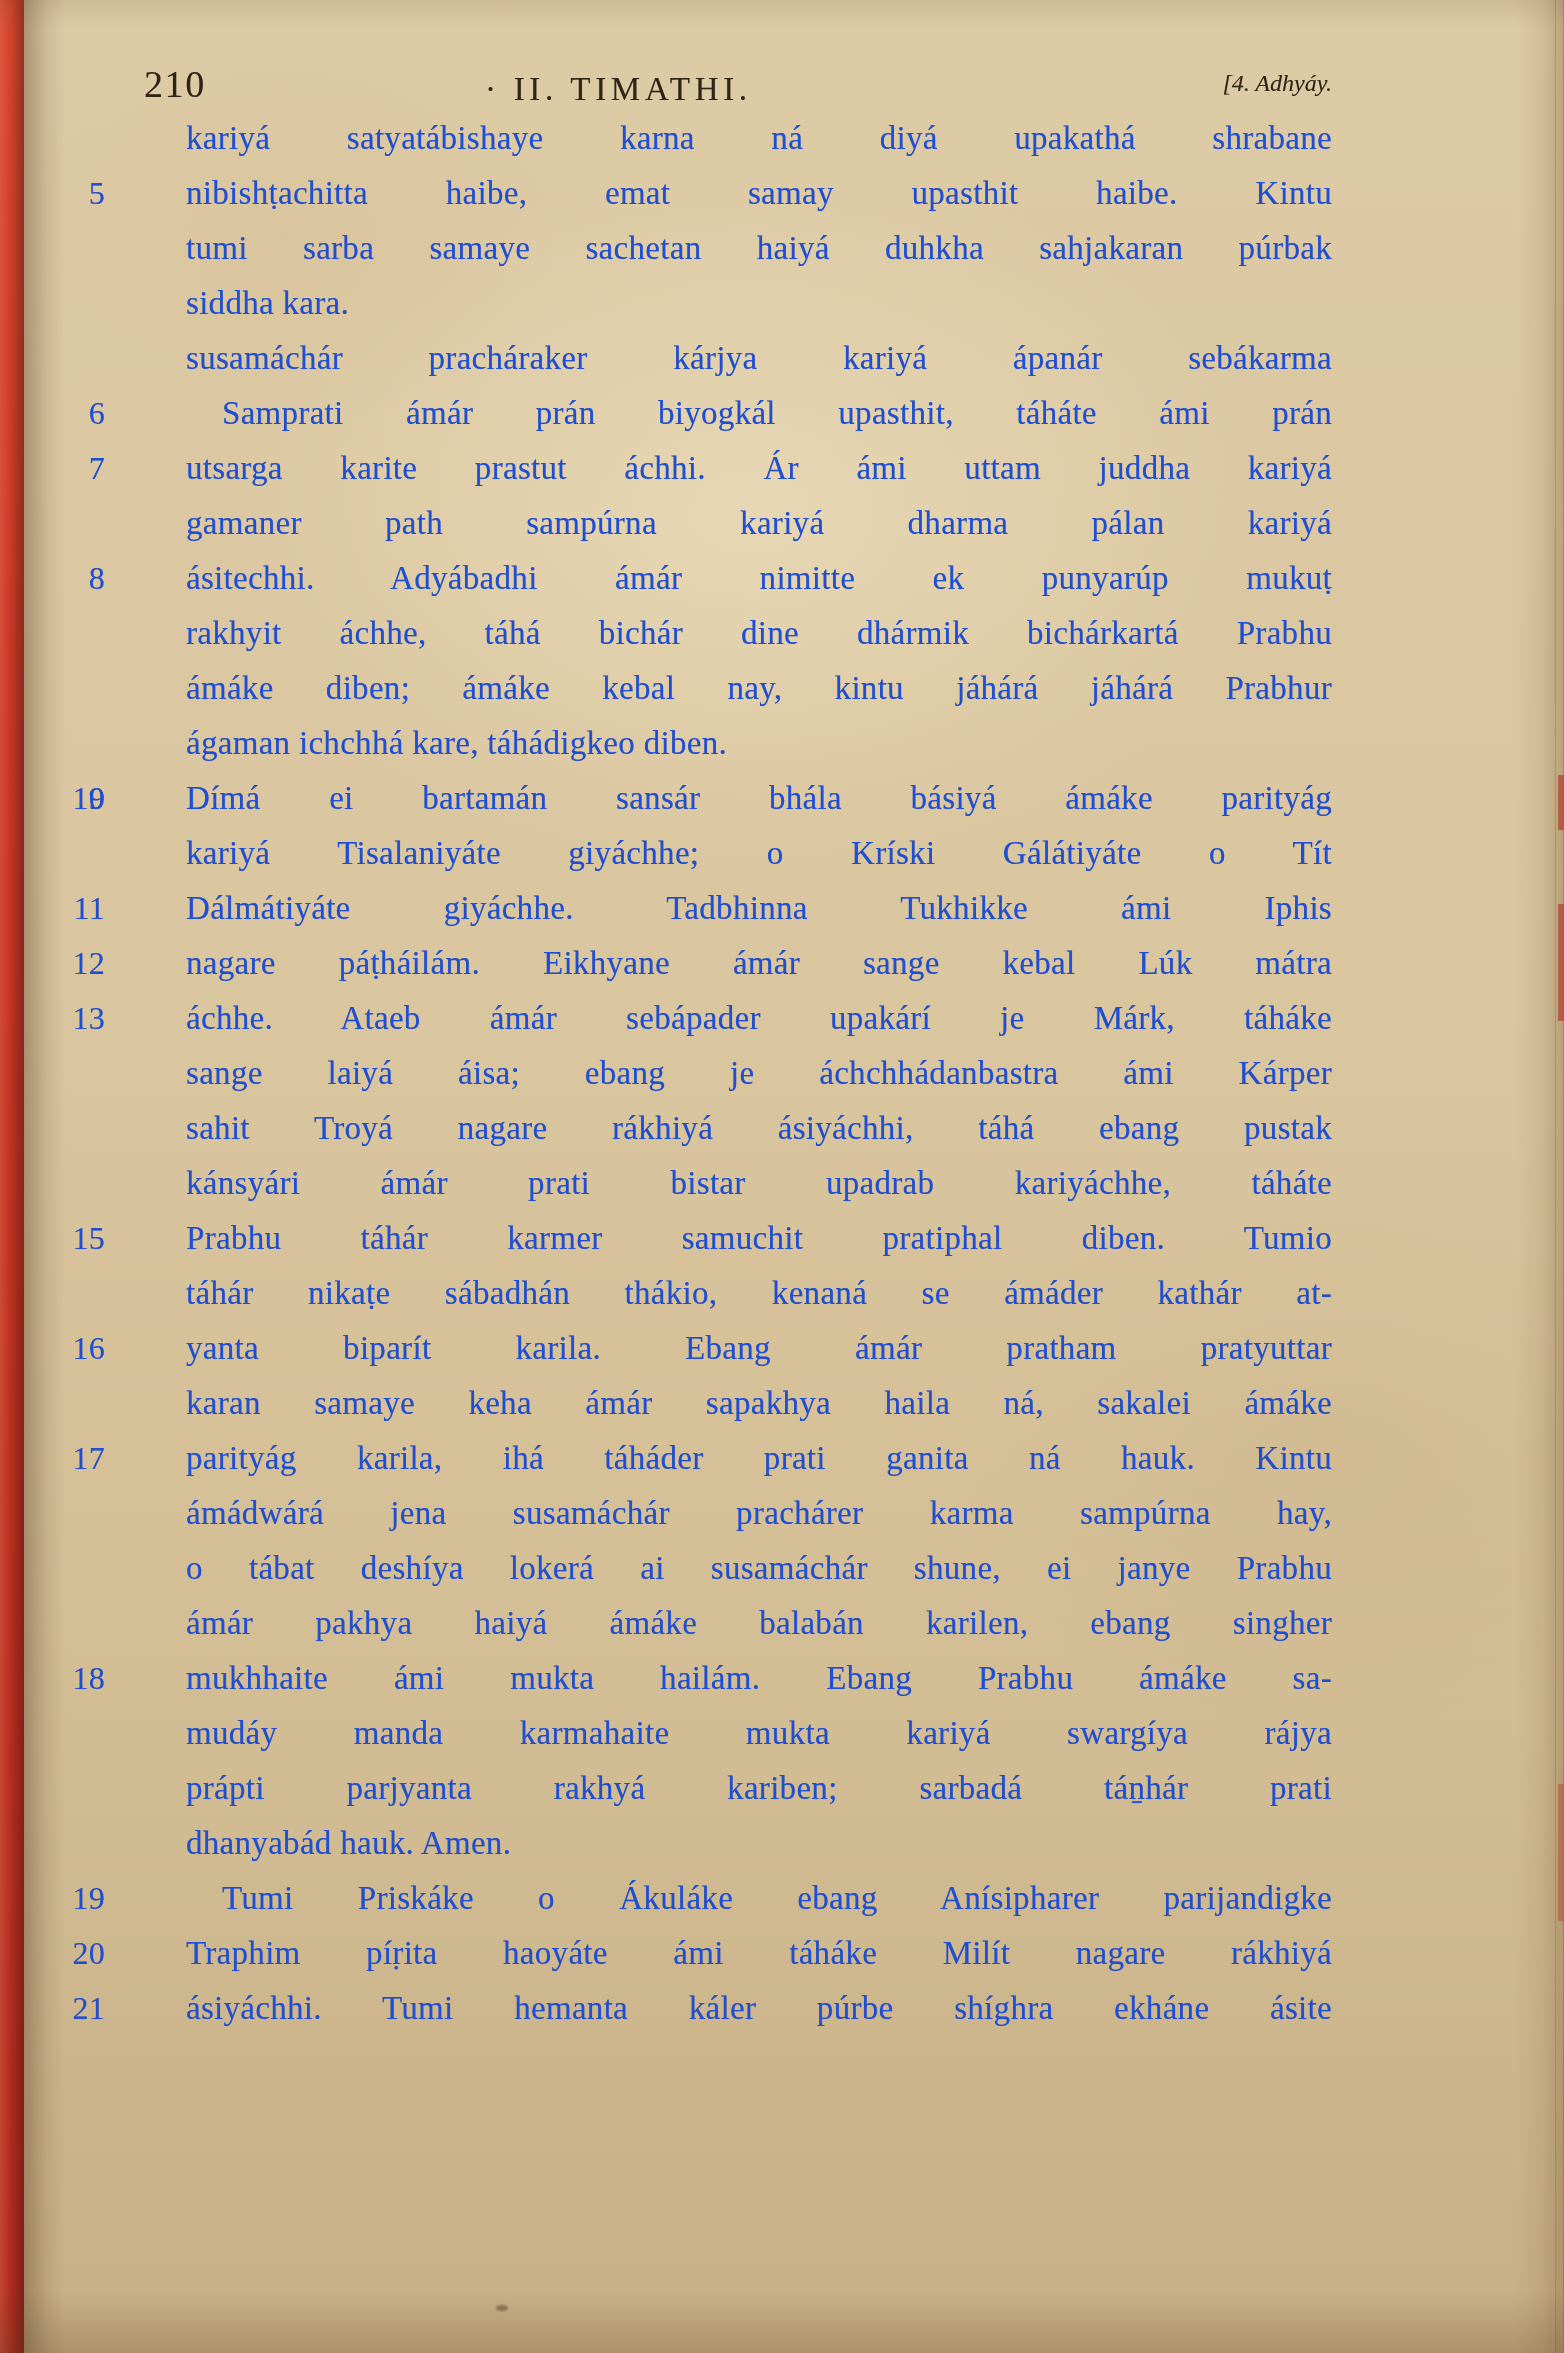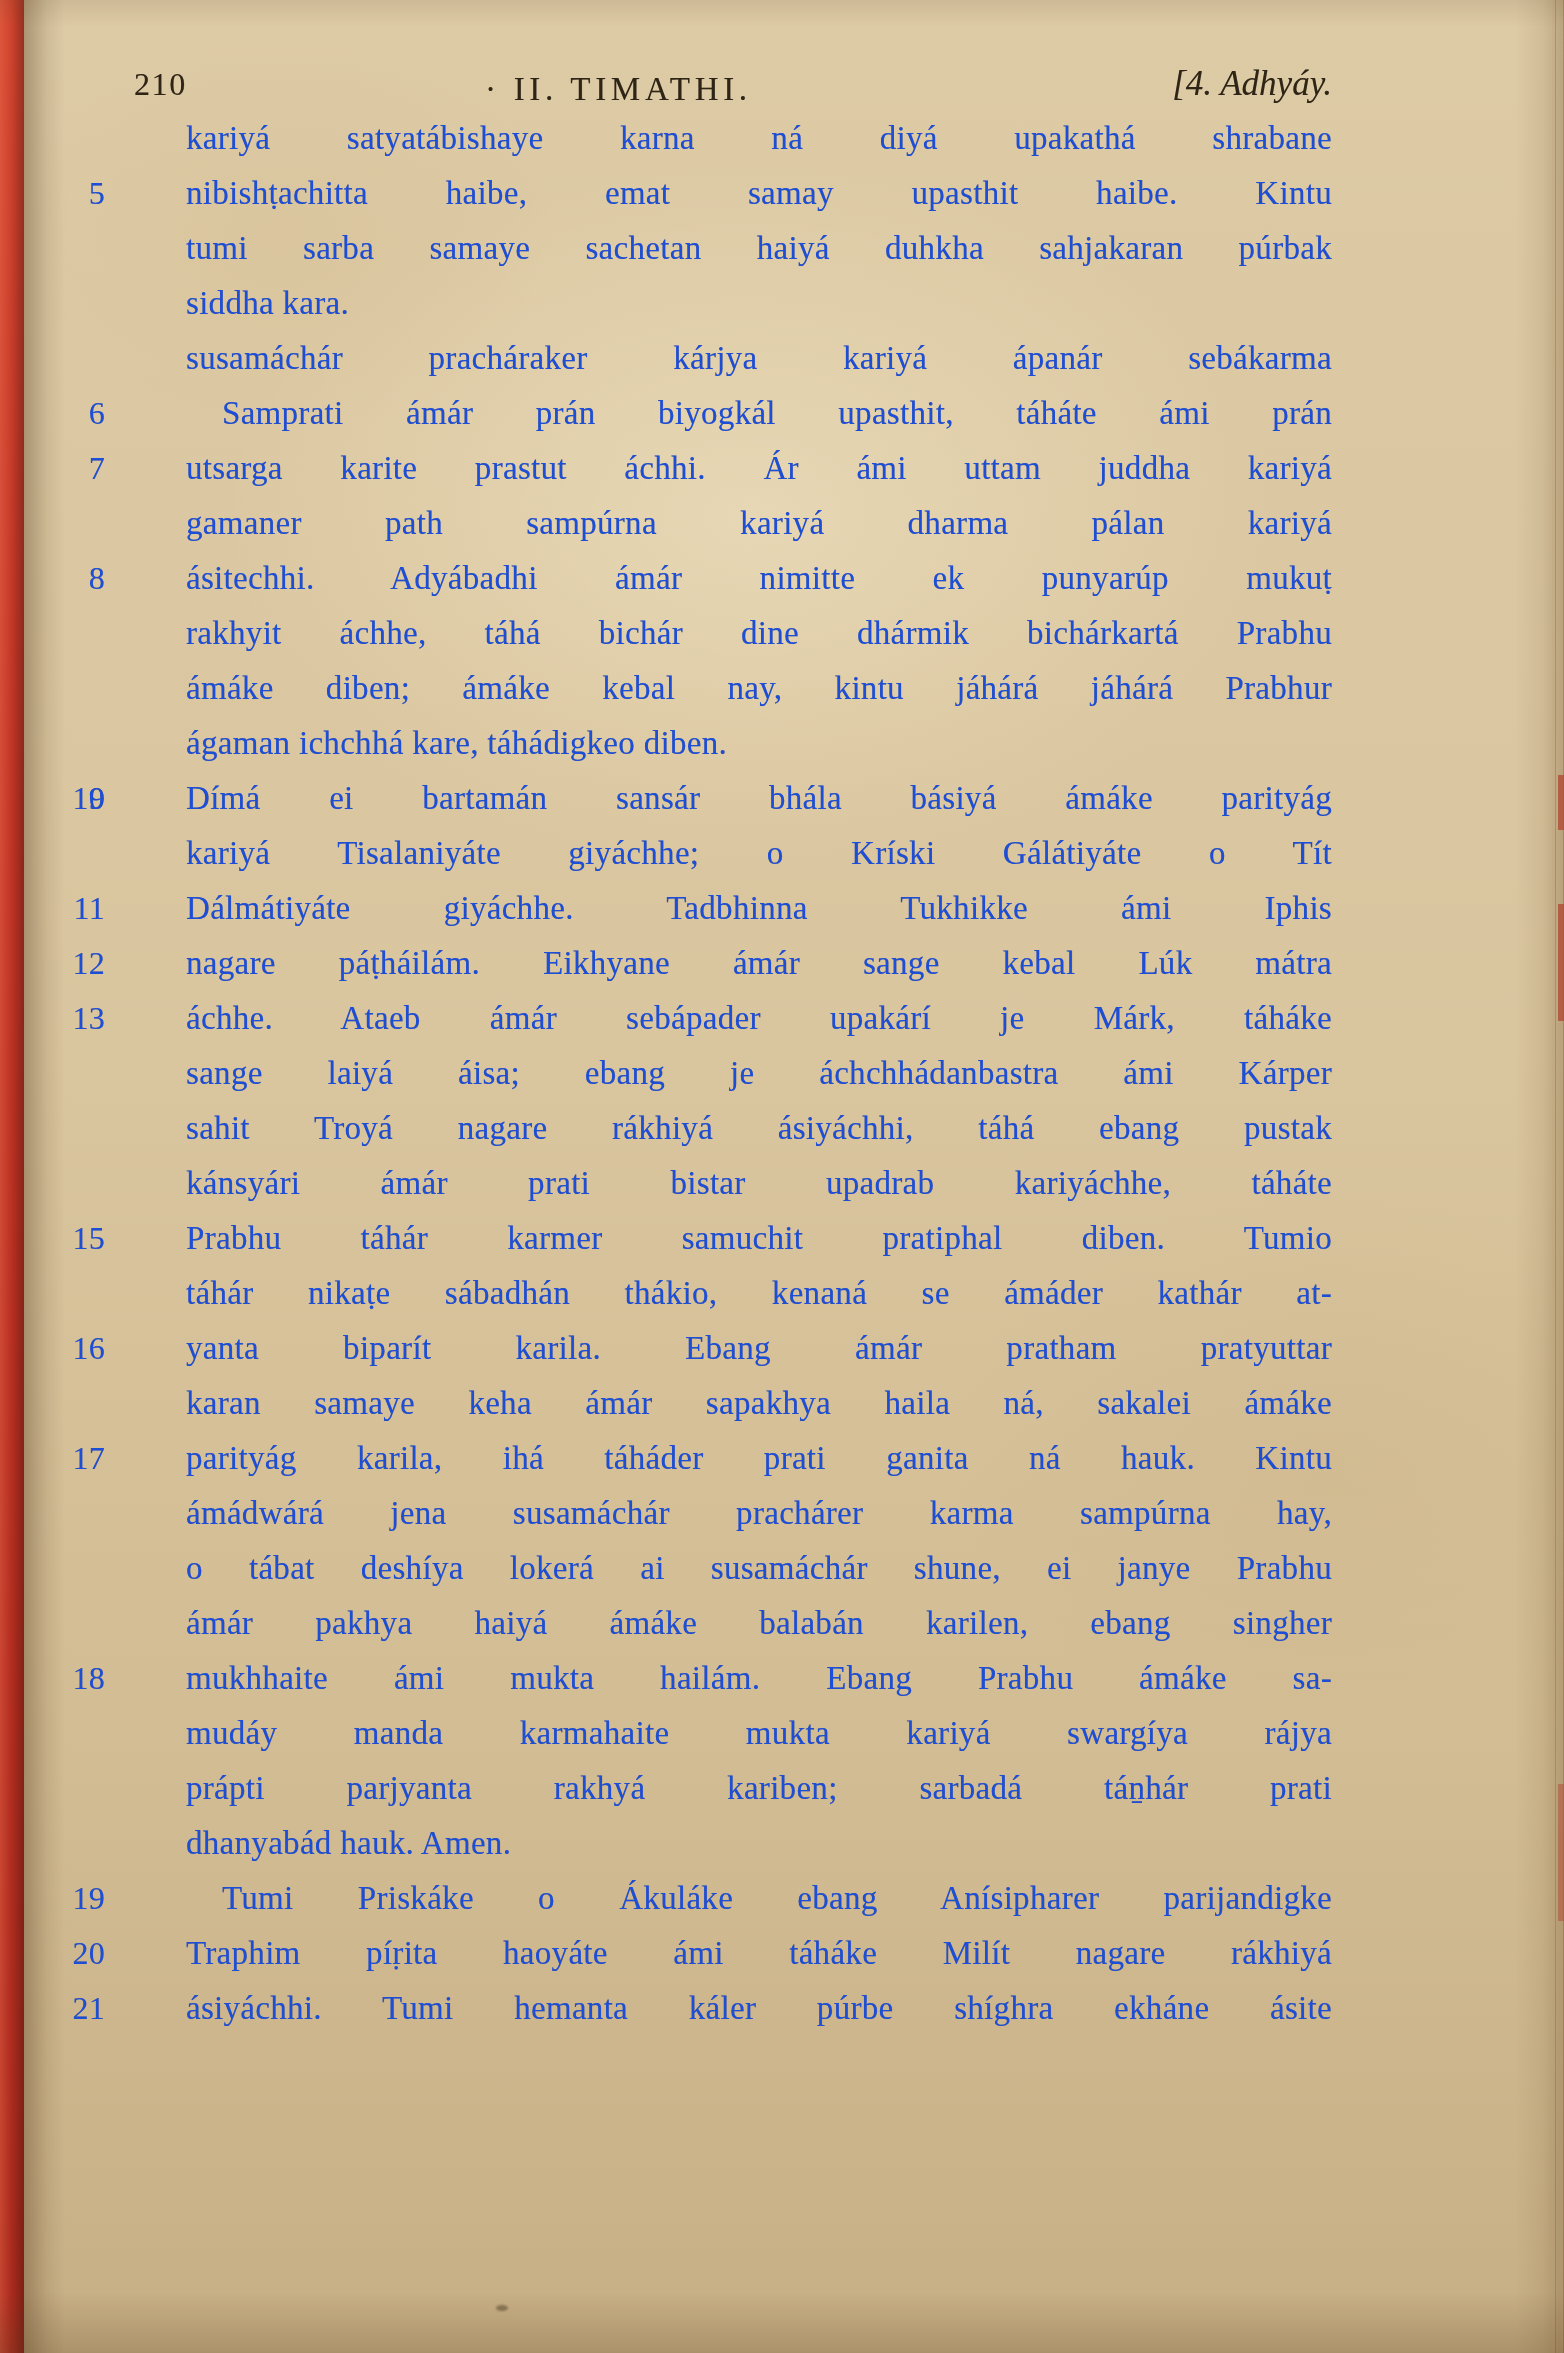--- a/index.html
+++ b/index.html
@@ -80,39 +80,39 @@
     left: 496px; top: 2305px;
     width: 11.7px; height: 6.3px;
     border-radius: 50%;
     background: rgba(62,46,26,0.45);
     filter: blur(0.8px);
   }
 
   
   .page-number {
     position: absolute;
-    left: 134px; top: 64px;
-    font-size: 32px; line-height: 41px;
+    left: 144px; top: 64px;
+    font-size: 38px; line-height: 41px;
     color: #2f2517;
     letter-spacing: 1.6px;
     text-shadow: 0.2px 0.3px 0.5px rgba(47,37,23,0.35);
     font-family: Liberation Serif, serif;
   }
   .running-title {
     position: absolute;
     left: 485px; top: 74px;
     font-size: 33px; line-height: 31px;
     color: #2f2517;
     letter-spacing: 4.7px;
     text-shadow: 0.2px 0.3px 0.5px rgba(47,37,23,0.35);
   }
   .chapter-label {
     position: absolute;
     right: 233px; top: 63px;
-    font-size: 35px; line-height: 41px;
+    font-size: 24px; line-height: 41px;
     font-style: italic;
     color: #2f2517;
     text-shadow: 0.2px 0.3px 0.5px rgba(47,37,23,0.35);
   }
 
   
   .text-block {
     position: absolute;
     left: 186px; top: 111px;
     width: 1146px;

